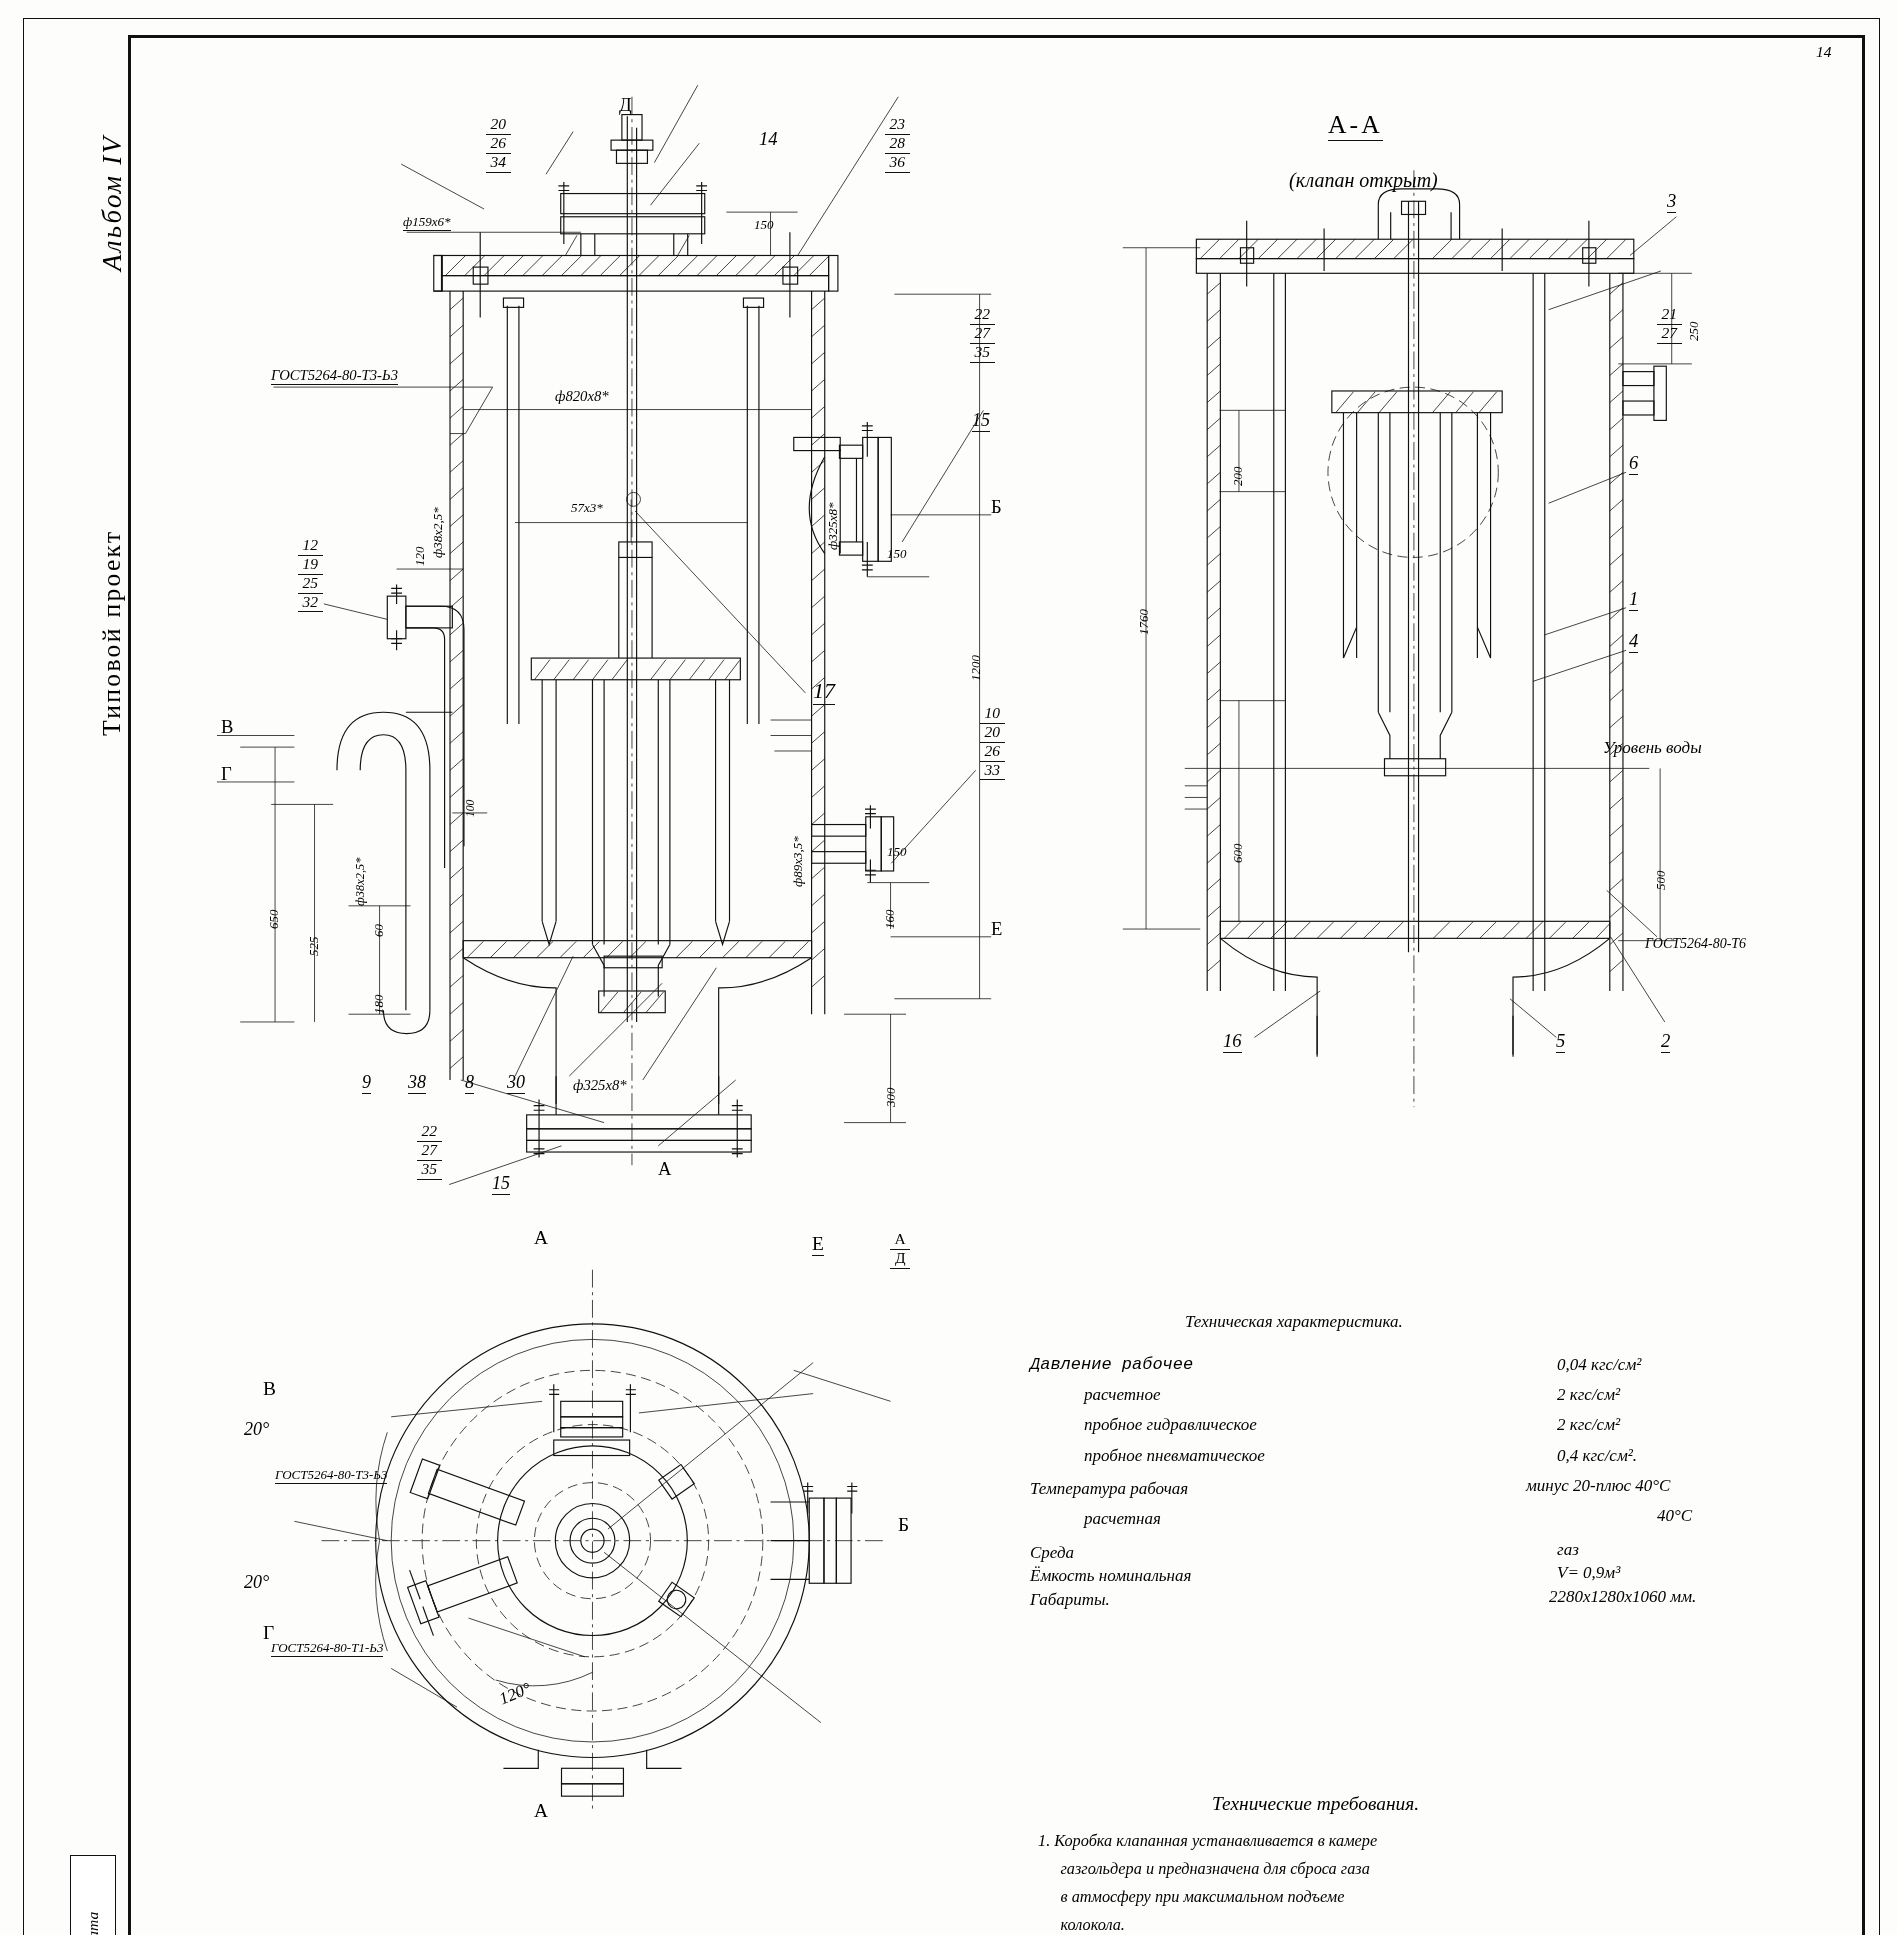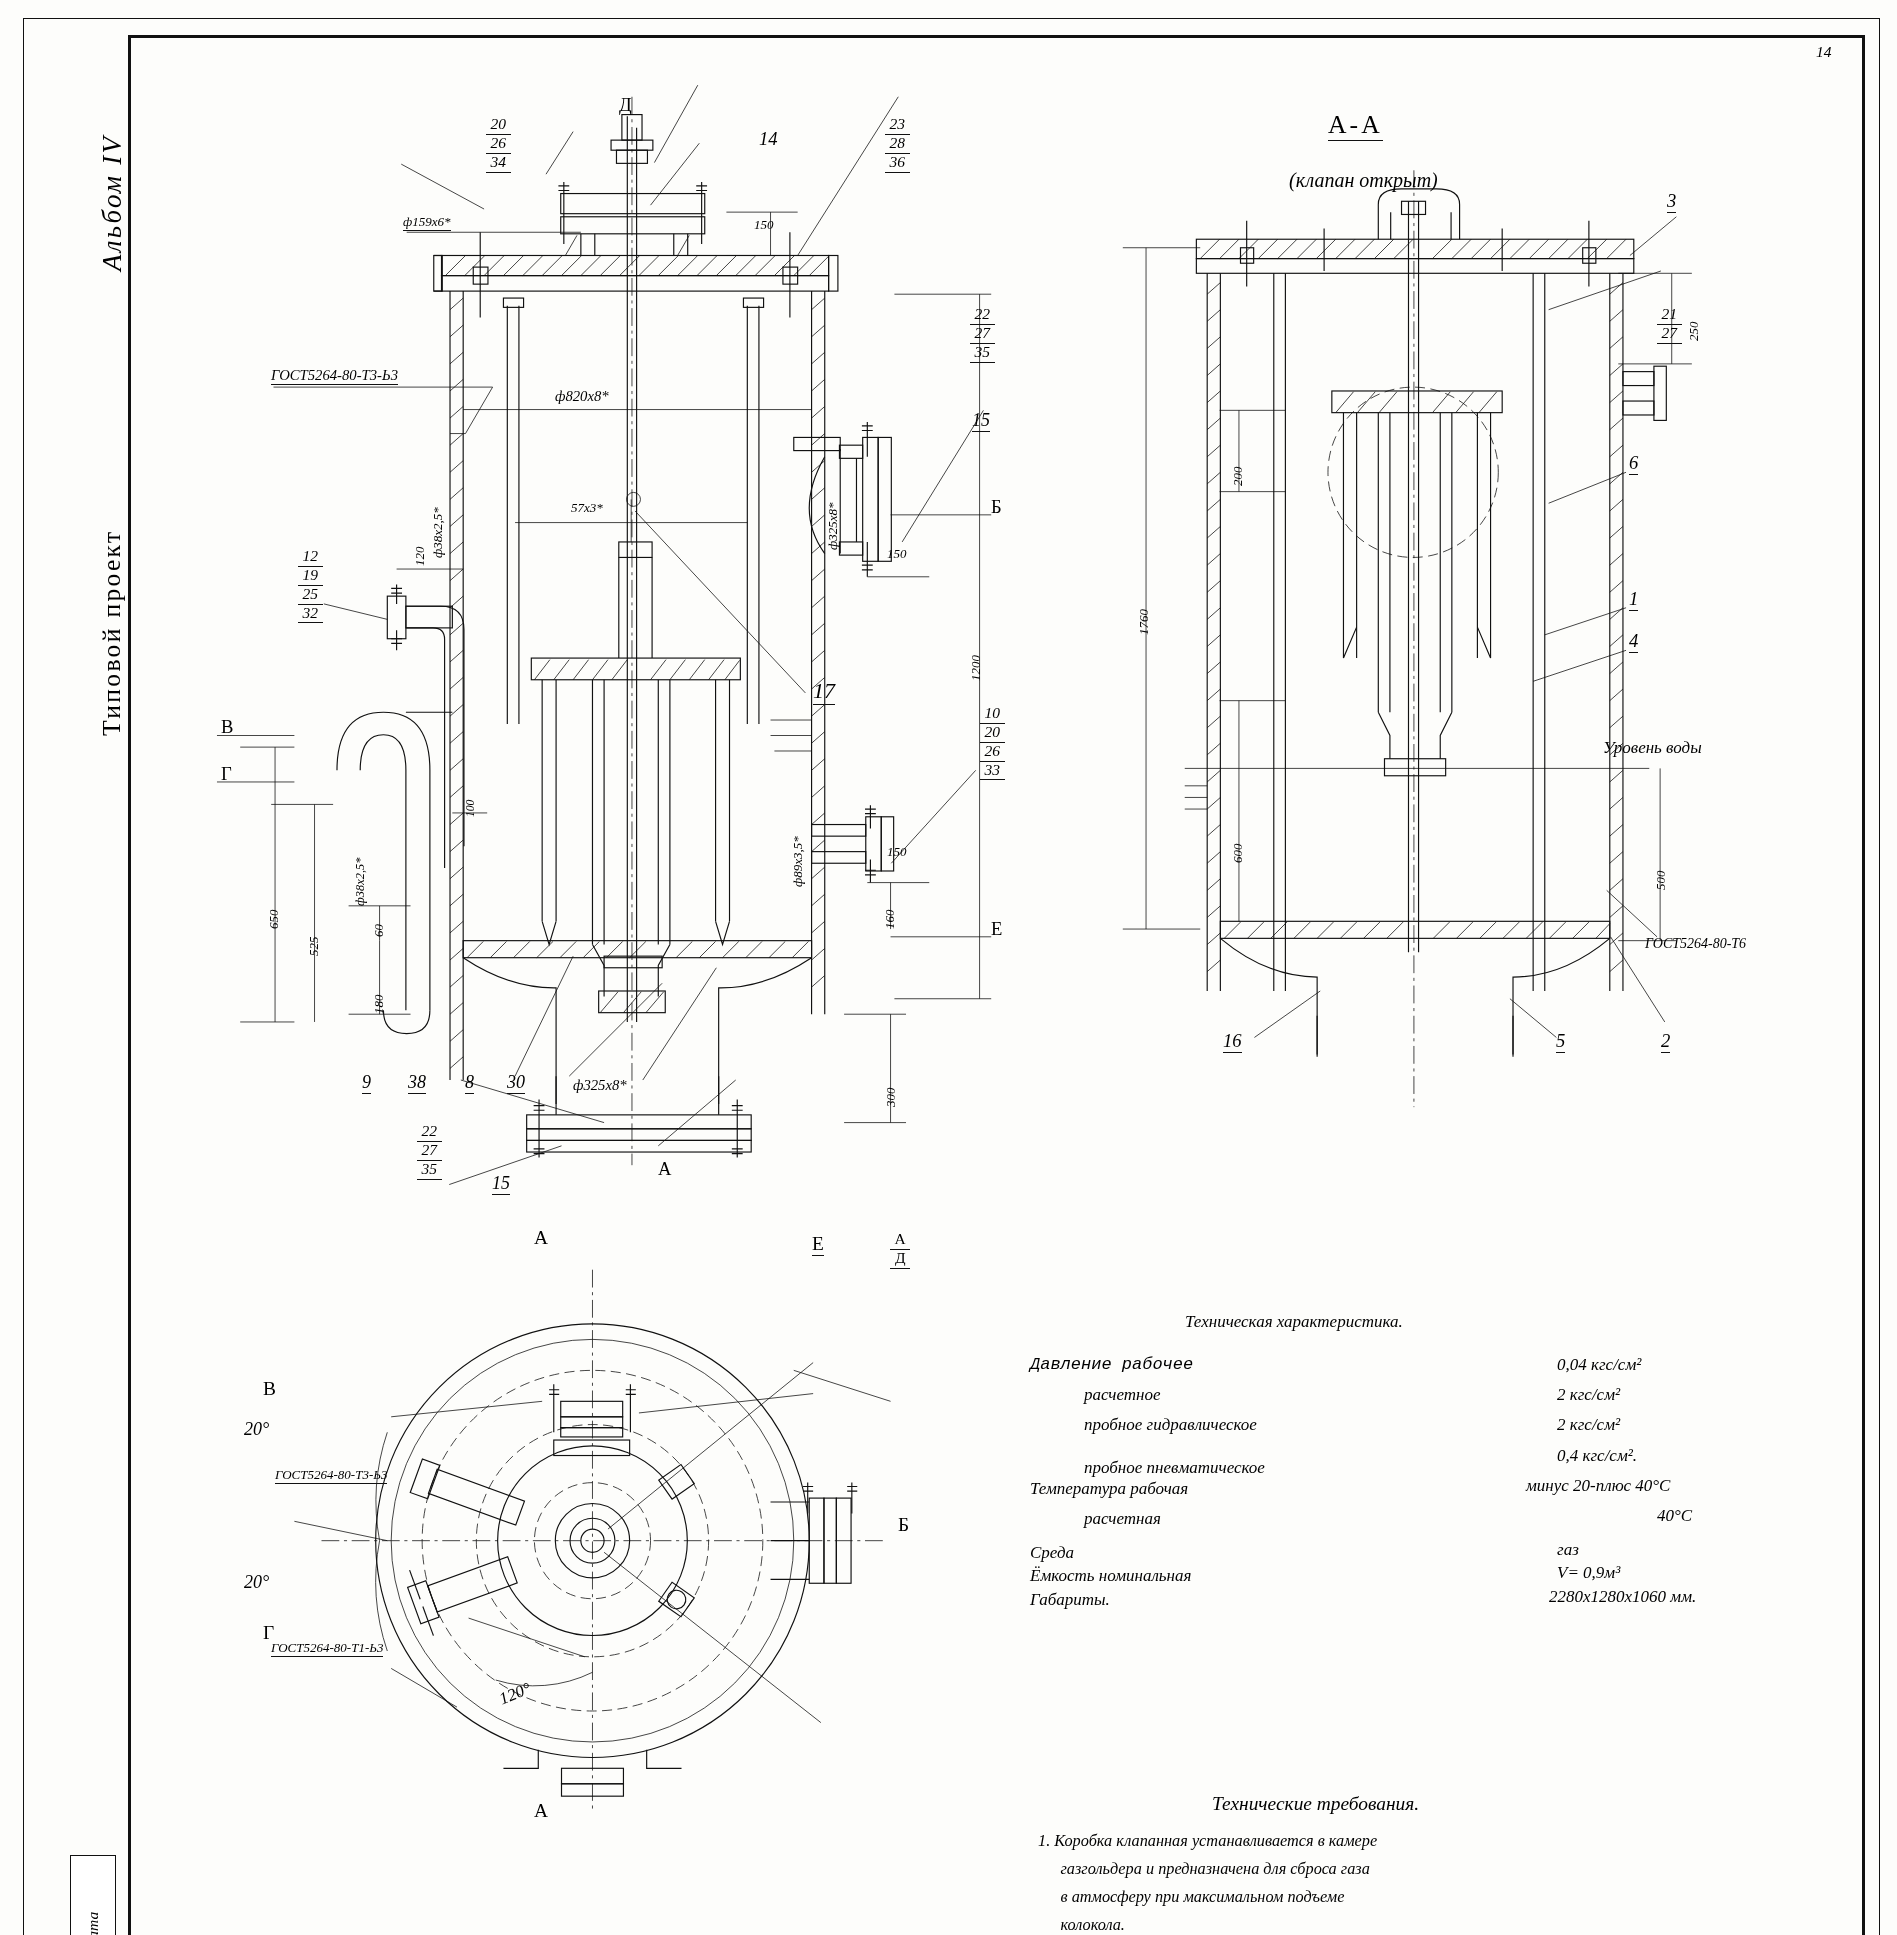--- a/index.html
+++ b/index.html
@@ -394,21 +394,21 @@
   <div class="stack" style="left:885px;top:116px;">
     <div>23</div>
     <div>28</div>
     <div>36</div>
   </div>
   <div class="stack" style="left:970px;top:306px;">
     <div>22</div>
     <div>27</div>
     <div>35</div>
   </div>
-  <div class="stack" style="left:298px;top:548px;">
+  <div class="stack" style="left:298px;top:537px;">
     <div>12</div>
     <div>19</div>
     <div>25</div>
     <div>32</div>
   </div>
   <div class="stack" style="left:980px;top:705px;">
     <div>10</div>
     <div>20</div>
     <div>26</div>
     <div>33</div>
@@ -779,21 +779,21 @@
     <div class="spec-row" style="left:54px;top:30px;">
       <span>расчетное</span>
     </div>
     <div class="spec-row" style="left:527px;top:30px;">2 кгс/см²</div>
 
     <div class="spec-row" style="left:54px;top:60px;">
       <span>пробное гидравлическое</span>
     </div>
     <div class="spec-row" style="left:527px;top:60px;">2 кгс/см²</div>
 
-    <div class="spec-row" style="left:54px;top:91px;margin-top:12px;">
+    <div class="spec-row" style="left:54px;top:91px;">
       <span>пробное пневматическое</span>
     </div>
     <div class="spec-row" style="left:527px;top:91px;">0,4 кгс/см².</div>
 
     <div class="spec-row" style="left:0;top:124px;">
       <span>Температура рабочая</span>
     </div>
     <div class="spec-row" style="left:496px;top:121px;">минус 20-плюс 40°С</div>
 
     <div class="spec-row" style="left:54px;top:154px;">

